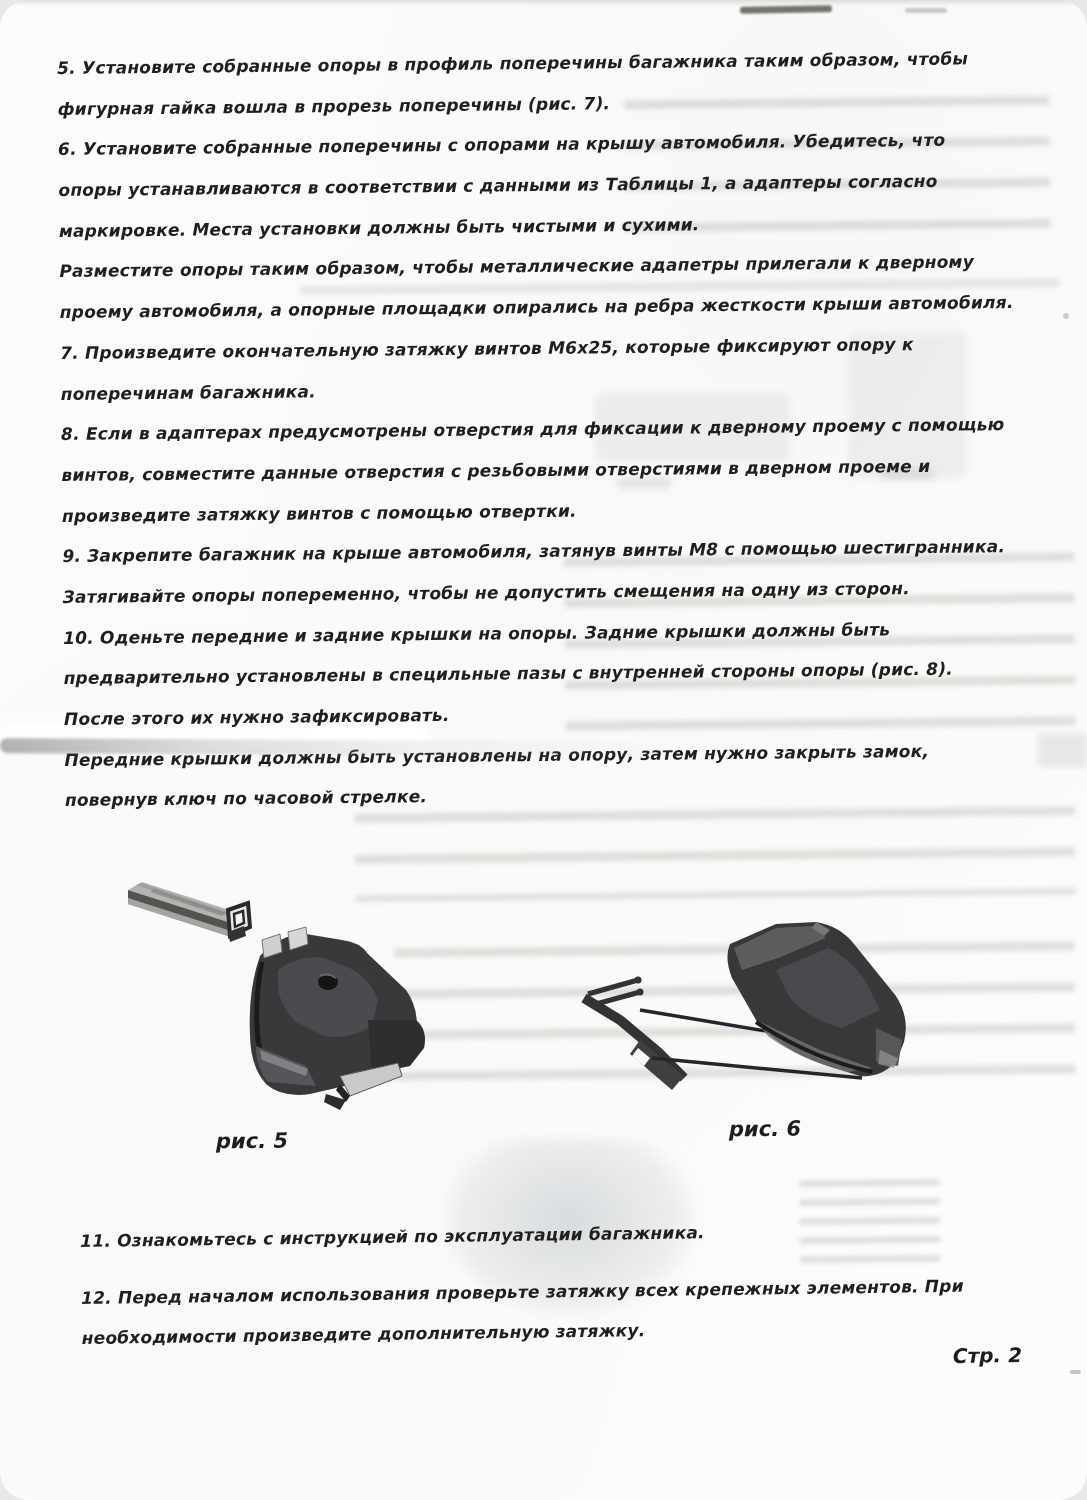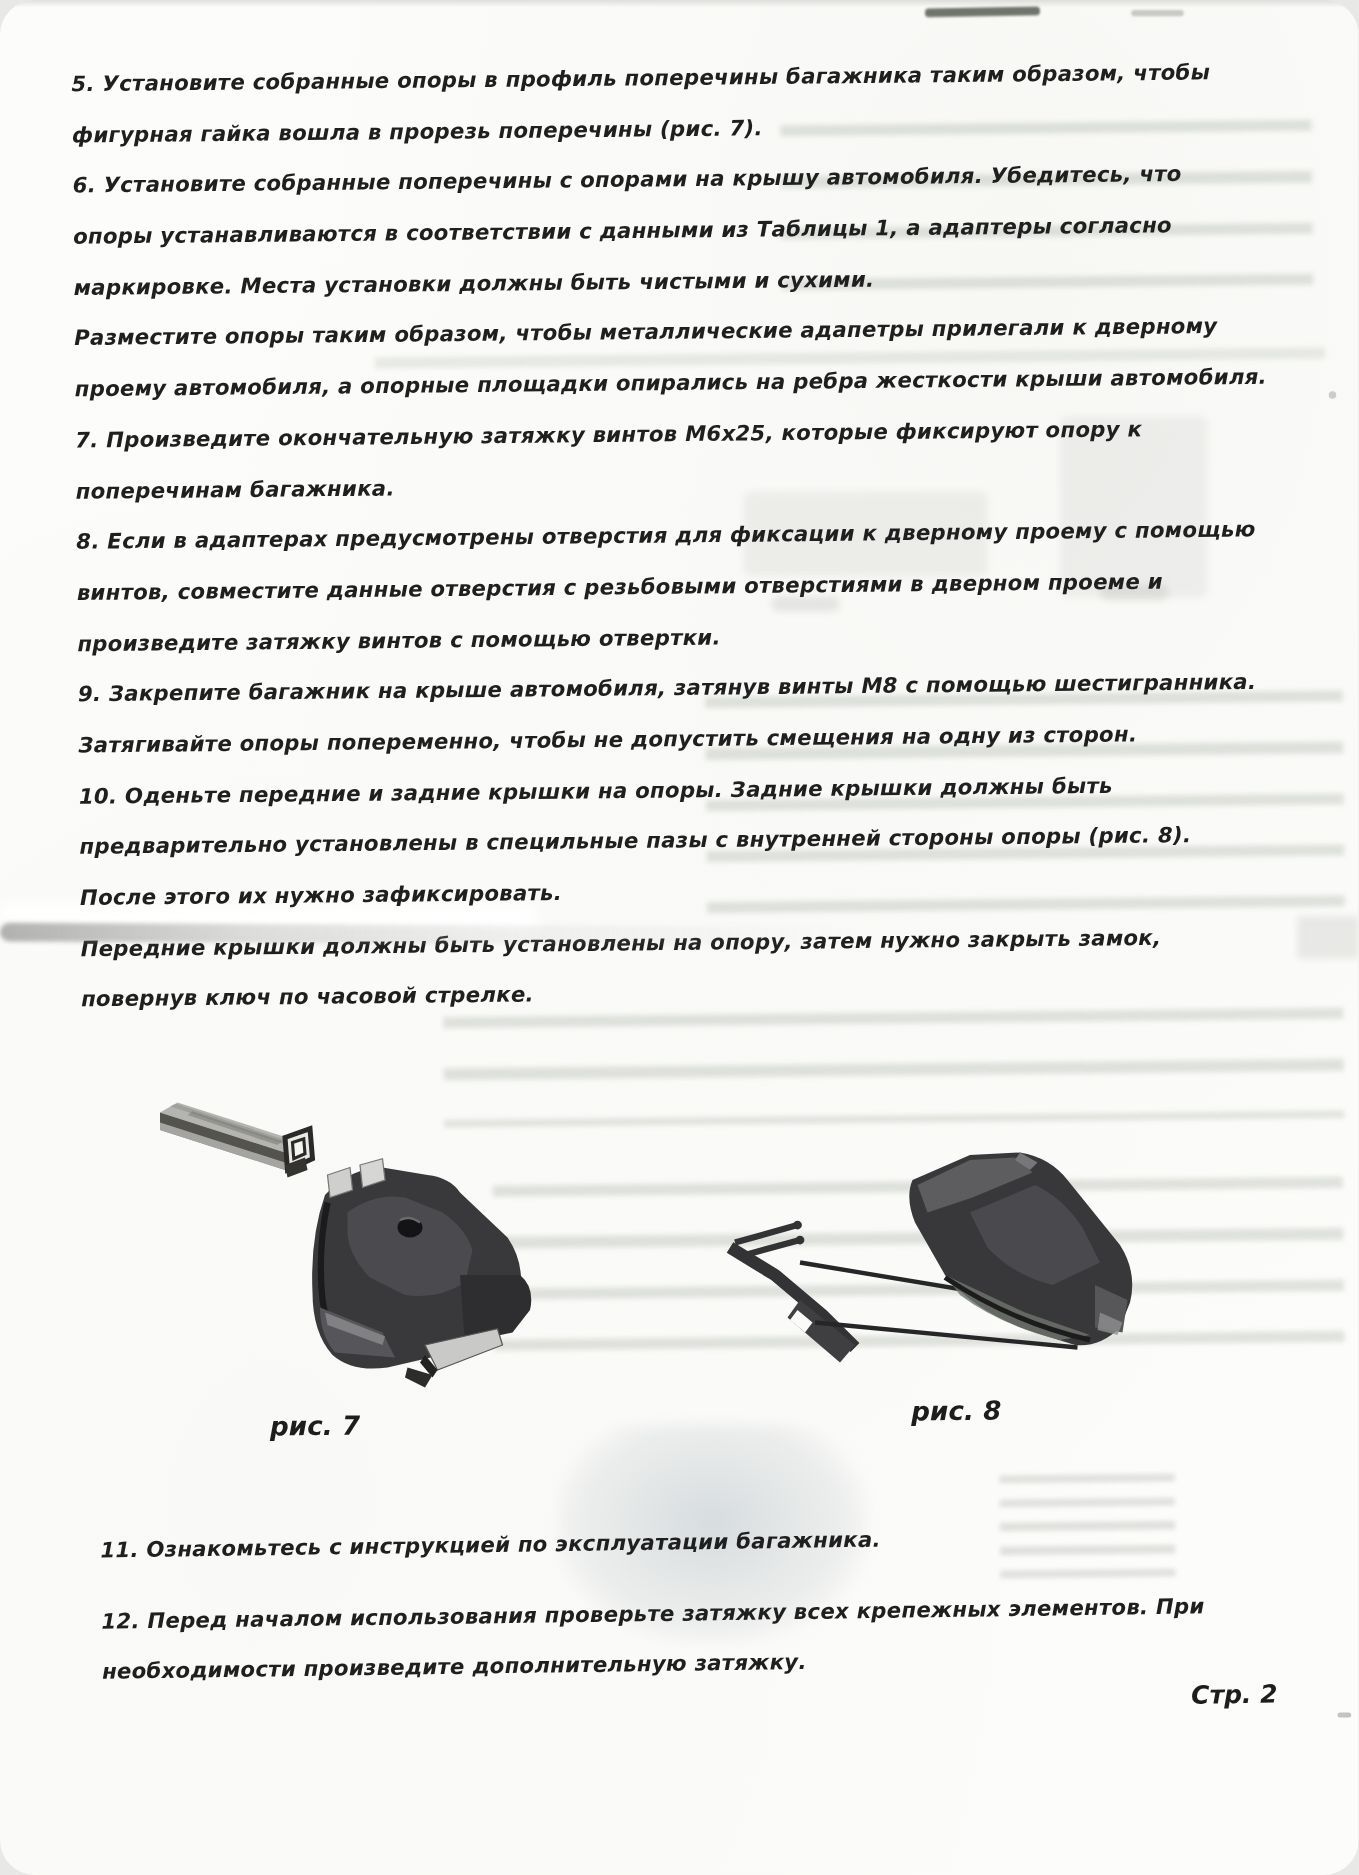--- a/index.html
+++ b/index.html
@@ -186,22 +186,22 @@
       <path d="M154,48 L196,28 L232,26 L246,38 L198,58 L162,70 Z" fill="#5d5d60"></path>
       <path d="M196,70 L248,48 Q270,58 286,82 L300,110 L262,128 Q230,120 210,98 Z" fill="#4a4a4e"></path>
       <path d="M176,120 L240,150 L292,168 L268,172 Q220,160 188,136 Z" fill="#6f746e" opacity=".8"></path>
       <polygon points="296,128 322,140 318,166 296,162" fill="#57575a"></polygon>
       <polygon points="300,150 318,158 314,168 298,164" fill="#8e8e90" opacity=".8"></polygon>
       <path d="M176,122 Q230,158 292,172" stroke="#1c1c1c" stroke-width="4" fill="none"></path>
       <polygon points="236,22 250,30 244,36 232,28" fill="#777779"></polygon>
     </g>
   </svg>
 
-  <div class="figcaption cap7">рис. 7</div>
-  <div class="figcaption cap8">рис. 8</div>
+  <div class="figcaption cap7">рис. 5</div>
+  <div class="figcaption cap8">рис. 6</div>
 
   <div class="textblock tb-bottom">
     <span class="line">11. Ознакомьтесь с инструкцией по эксплуатации багажника.</span>
     <span class="line gap">12. Перед началом использования проверьте затяжку всех крепежных элементов. При</span>
     <span class="line">необходимости произведите дополнительную затяжку.</span>
   </div>
 
   <div class="pagenum">Стр. 2</div>
 
 </div>

